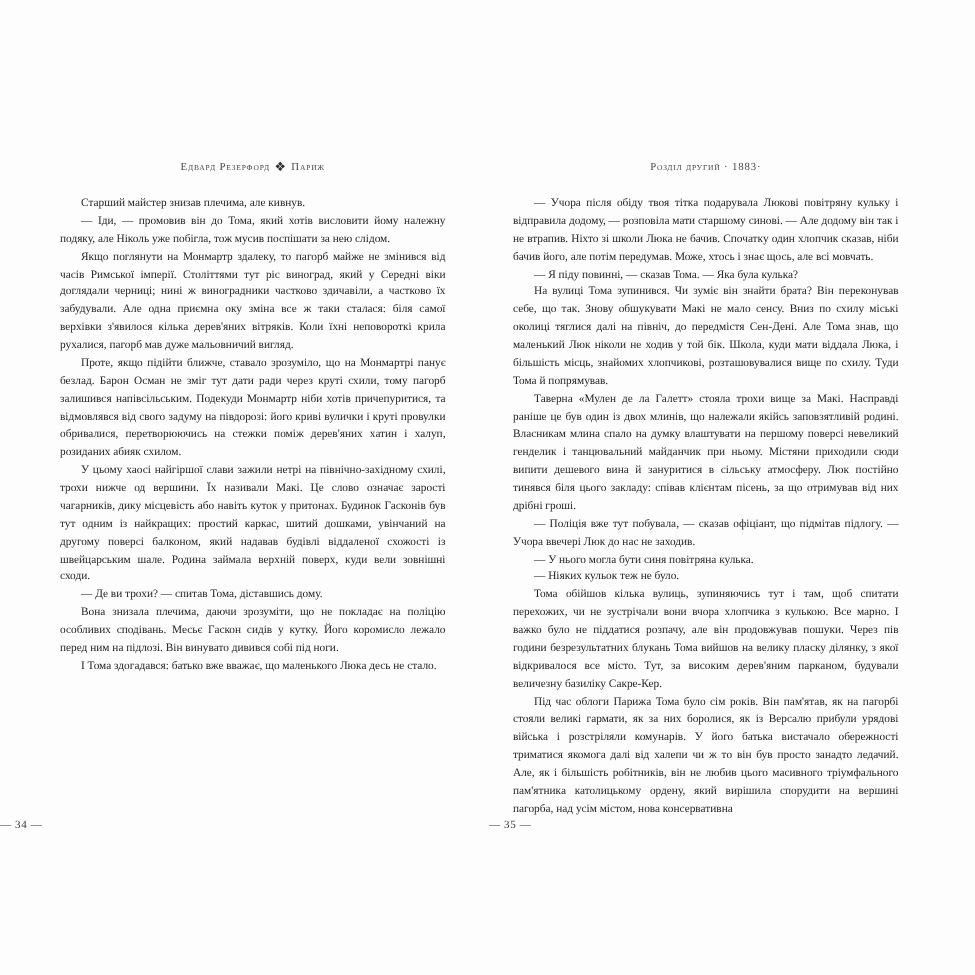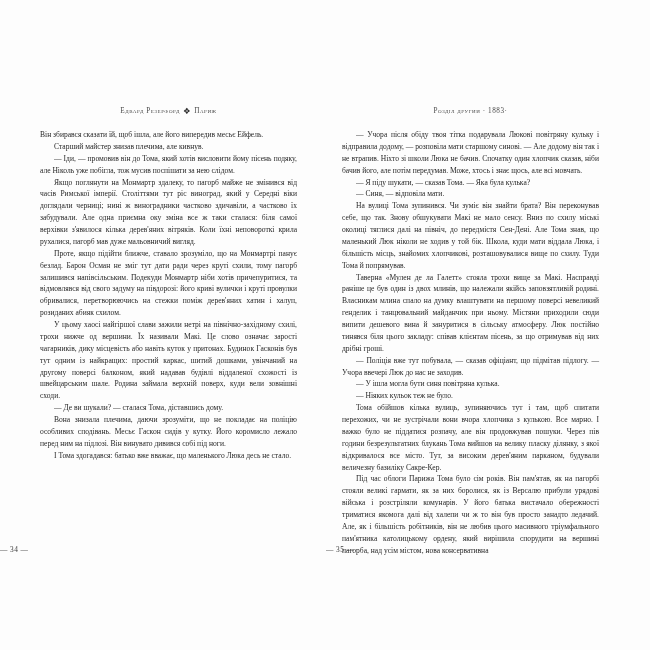--- a/index.html
+++ b/index.html
@@ -86,50 +86,48 @@
 
 <div id="spread">
 
   <div class="page page-left">
 
     <div class="running-head">
       <span class="rh-text">Едвард Резерфорд</span><span class="orn">❖</span><span class="rh-text">Париж</span>
     </div>
 
     <div class="body-col">
-      <p class="noindent">Він збирався сказати їй, щоб ішла, але його випередив месьє Ейфель.</p>
       <p>Старший майстер знизав плечима, але кивнув.</p>
-      <p>— Іди, — промовив він до Тома, який хотів висловити йому пісень подяку, але Ніколь уже побігла, тож мусив поспішати за нею слідом.</p>
+      <p>— Іди, — промовив він до Тома, який хотів висловити йому належну подяку, але Ніколь уже побігла, тож мусив поспішати за нею слідом.</p>
       <p>Якщо поглянути на Монмартр здалеку, то пагорб майже не змінився від часів Римської імперії. Століттями тут ріс виноград, який у Середні віки доглядали черниці; нині ж виноградники частково здичавіли, а частково їх забудували. Але одна приємна оку зміна все ж таки сталася: біля самої верхівки з'явилося кілька дерев'яних вітряків. Коли їхні неповороткі крила рухалися, пагорб мав дуже мальовничий вигляд.</p>
       <p>Проте, якщо підійти ближче, ставало зрозуміло, що на Монмартрі панує безлад. Барон Осман не зміг тут дати ради через круті схили, тому пагорб залишився напівсільським. Подекуди Монмартр ніби хотів причепуритися, та відмовлявся від свого задуму на півдорозі: його криві вулички і круті провулки обривалися, перетворюючись на стежки поміж дерев'яних хатин і халуп, розиданих абияк схилом.</p>
       <p>У цьому хаосі найгіршої слави зажили нетрі на північно-західному схилі, трохи нижче од вершини. Їх називали Макі. Це слово означає зарості чагарників, дику місцевість або навіть куток у притонах. Будинок Гасконів був тут одним із найкращих: простий каркас, шитий дошками, увінчаний на другому поверсі балконом, який надавав будівлі віддаленої схожості із швейцарським шале. Родина займала верхній поверх, куди вели зовнішні сходи.</p>
-      <p>— Де ви шукали? — сталася Тома, діставшись дому.</p>
+      <p>— Де ви трохи? — спитав Тома, діставшись дому.</p>
       <p>Вона знизала плечима, даючи зрозуміти, що не покладає на поліцію особливих сподівань. Месьє Гаскон сидів у кутку. Його коромисло лежало перед ним на підлозі. Він винувато дивився собі під ноги.</p>
       <p>І Тома здогадався: батько вже вважає, що маленького Люка десь не стало.</p>
     </div>
 
     <div class="folio">— 34 —</div>
   </div>
 
   <div class="page page-right">
 
     <div class="running-head">
       <span class="rh-text">Розділ другий</span>
       <span class="rh-text">·</span>
       <span class="rh-text">1883·</span>
     </div>
 
     <div class="body-col">
       <p>— Учора після обіду твоя тітка подарувала Люкові повітряну кульку і відправила додому, — розповіла мати старшому синові. — Але додому він так і не втрапив. Ніхто зі школи Люка не бачив. Спочатку один хлопчик сказав, ніби бачив його, але потім передумав. Може, хтось і знає щось, але всі мовчать.</p>
-      <p>— Я піду шукати, — сказав Тома. — Яка була кулька?</p>
-      <p>— Синя, — відповіла мати.</p>
+      <p>— Я піду повинні, — сказав Тома. — Яка була кулька?</p>
       <p>На вулиці Тома зупинився. Чи зуміє він знайти брата? Він переконував себе, що так. Знову обшукувати Макі не мало сенсу. Вниз по схилу міські околиці тяглися далі на північ, до передмістя Сен-Дені. Але Тома знав, що маленький Люк ніколи не ходив у той бік. Школа, куди мати віддала Люка, і більшість місць, знайомих хлопчикові, розташовувалися вище по схилу. Туди Тома й попрямував.</p>
       <p>Таверна «Мулен де ла Галетт» стояла трохи вище за Макі. Насправді раніше це був один із двох млинів, що належали якійсь заповзятливій родині. Власникам млина спало на думку влаштувати на першому поверсі невеликий генделик і танцювальний майданчик при ньому. Містяни приходили сюди випити дешевого вина й зануритися в сільську атмосферу. Люк постійно тинявся біля цього закладу: співав клієнтам пісень, за що отримував від них дрібні гроші.</p>
       <p>— Поліція вже тут побувала, — сказав офіціант, що підмітав підлогу. — Учора ввечері Люк до нас не заходив.</p>
-      <p>— У ішла могла бути синя повітряна кулька.</p>
+      <p>— У нього могла бути синя повітряна кулька.</p>
       <p>— Ніяких кульок теж не було.</p>
       <p>Тома обійшов кілька вулиць, зупиняючись тут і там, щоб спитати перехожих, чи не зустрічали вони вчора хлопчика з кулькою. Все марно. І важко було не піддатися розпачу, але він продовжував пошуки. Через пів години безрезультатних блукань Тома вийшов на велику пласку ділянку, з якої відкривалося все місто. Тут, за високим дерев'яним парканом, будували величезну базиліку Сакре-Кер.</p>
       <p>Під час облоги Парижа Тома було сім років. Він пам'ятав, як на пагорбі стояли великі гармати, як за них боролися, як із Версалю прибули урядові війська і розстріляли комунарів. У його батька вистачало обережності триматися якомога далі від халепи чи ж то він був просто занадто ледачий. Але, як і більшість робітників, він не любив цього масивного тріумфального пам'ятника католицькому ордену, який вирішила спорудити на вершині пагорба, над усім містом, нова консервативна</p>
     </div>
 
     <div class="folio">— 35 —</div>
   </div>
 
 </div>
 

